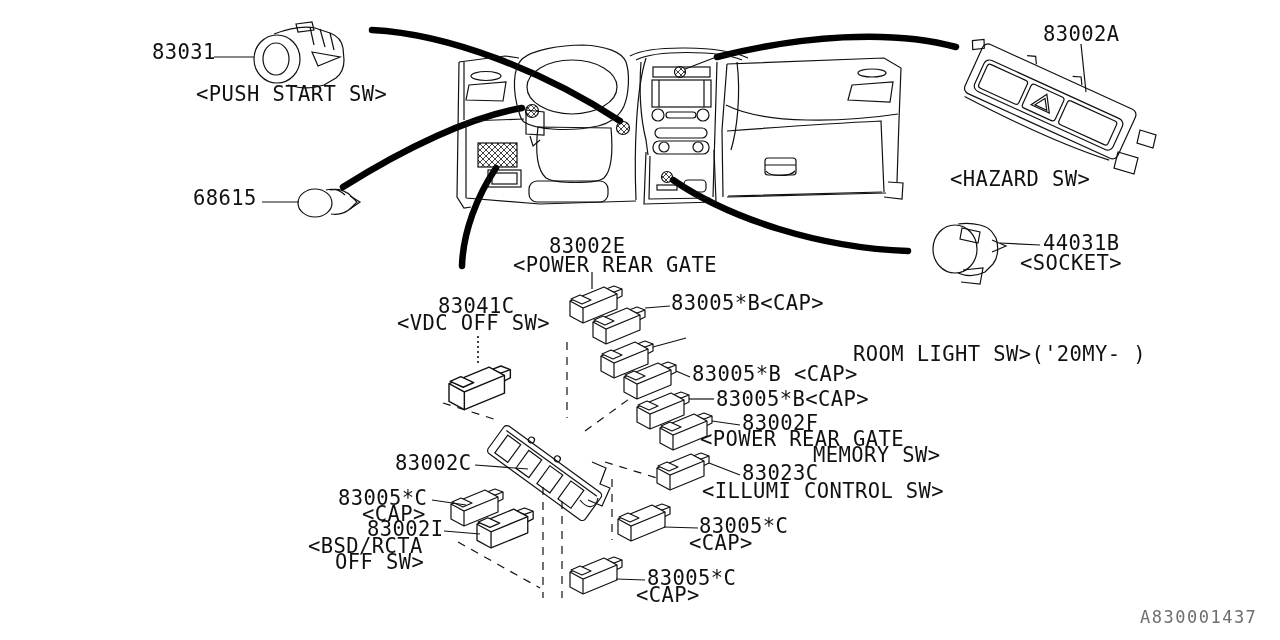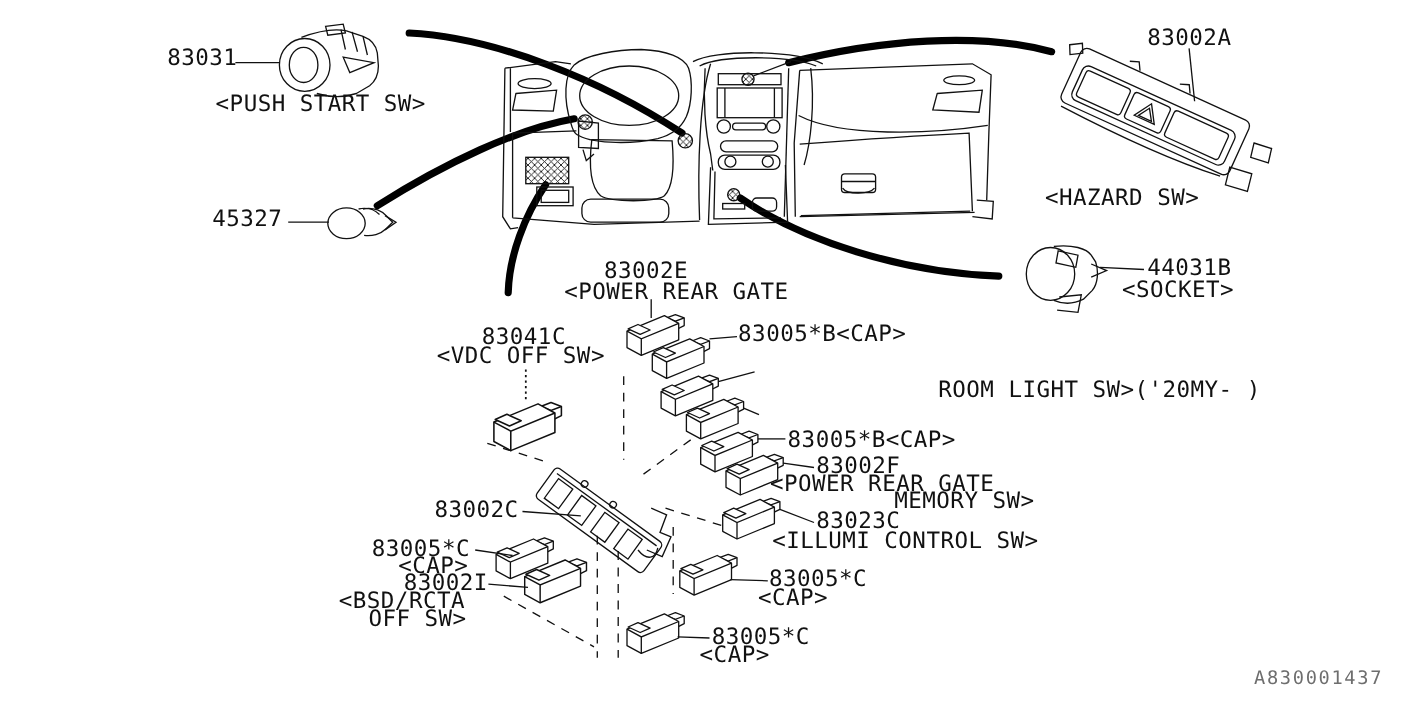--- a/index.html
+++ b/index.html
@@ -202,31 +202,32 @@
     <path d="M475,465 L528,469"></path>
     <path d="M432,500 L466,505"></path>
     <path d="M444,531 L480,534"></path>
     <path d="M664,527 L698,528"></path>
     <path d="M616,579 L645,580"></path>
   </g>
 </svg>
 
 <div class="lbl" style="left:152px;top:42px">83031</div>
 <div class="lbl" style="left:196px;top:84px">&lt;PUSH START SW&gt;</div>
-<div class="lbl" style="left:193px;top:188px">45327</div>
+<div class="lbl" style="left:193px;top:188px">68615</div>
 <div class="lbl" style="left:1043px;top:24px">83002A</div>
 <div class="lbl" style="left:950px;top:169px">&lt;HAZARD SW&gt;</div>
 <div class="lbl" style="left:1043px;top:233px">44031B</div>
 <div class="lbl" style="left:1020px;top:253px">&lt;SOCKET&gt;</div>
 <div class="lbl" style="left:549px;top:236px">83002E</div>
 <div class="lbl" style="left:513px;top:255px">&lt;POWER REAR GATE</div>
 <div class="lbl" style="left:671px;top:293px">83005*B&lt;CAP&gt;</div>
 <div class="lbl" style="left:438px;top:296px">83041C</div>
 <div class="lbl" style="left:397px;top:313px">&lt;VDC OFF SW&gt;</div>
 <div class="lbl" style="left:853px;top:344px">ROOM LIGHT SW&gt;('20MY- )</div>
+<div class="lbl" style="left:692px;top:364px">83005*B &lt;CAP&gt;</div>
 <div class="lbl" style="left:716px;top:389px">83005*B&lt;CAP&gt;</div>
 <div class="lbl" style="left:742px;top:413px">83002F</div>
 <div class="lbl" style="left:700px;top:429px">&lt;POWER REAR GATE</div>
 <div class="lbl" style="left:813px;top:445px">MEMORY SW&gt;</div>
 <div class="lbl" style="left:742px;top:463px">83023C</div>
 <div class="lbl" style="left:702px;top:481px">&lt;ILLUMI CONTROL SW&gt;</div>
 <div class="lbl" style="left:395px;top:453px">83002C</div>
 <div class="lbl" style="left:338px;top:488px">83005*C</div>
 <div class="lbl" style="left:362px;top:504px">&lt;CAP&gt;</div>
 <div class="lbl" style="left:367px;top:519px">83002I</div>

